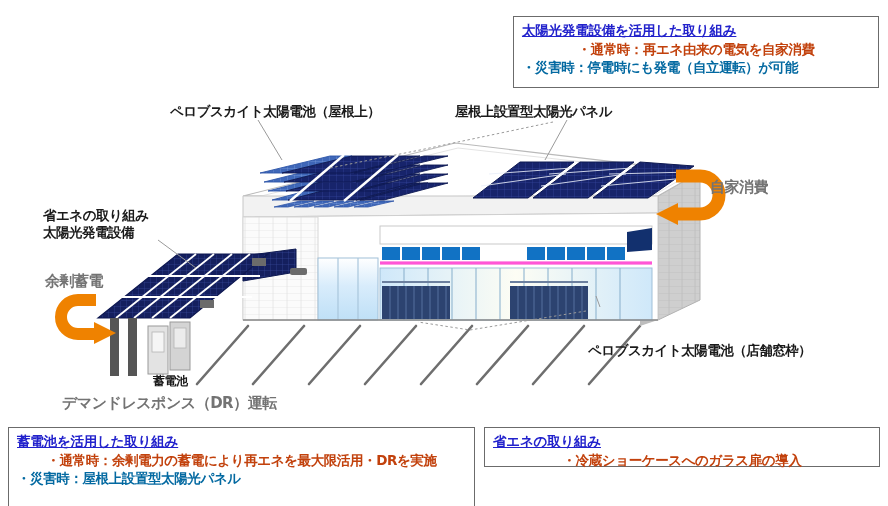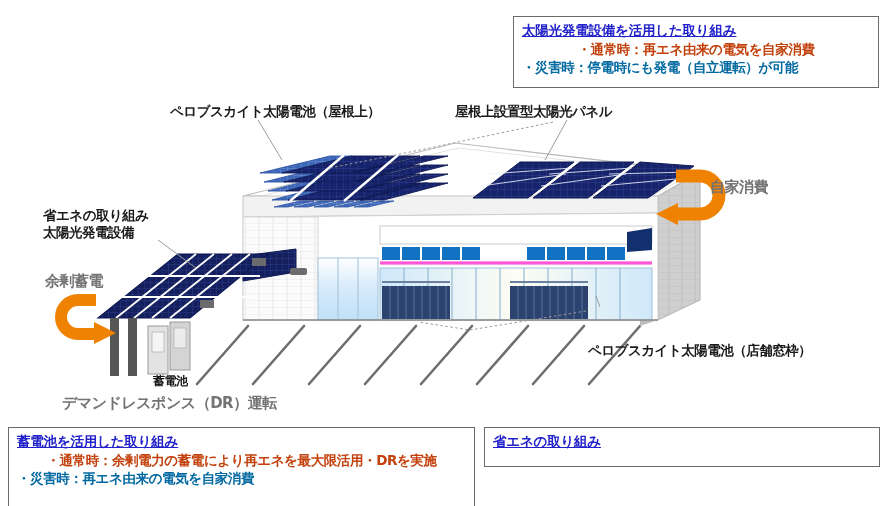--- a/index.html
+++ b/index.html
@@ -335,20 +335,21 @@
 
   <div class="callout" id="callout-solar">
     <span class="ctitle">太陽光発電設備を活用した取り組み</span>
     <span class="cline normal">・通常時：再エネ由来の電気を自家消費</span>
     <span class="cline disaster">・災害時：停電時にも発電（自立運転）が可能</span>
   </div>
 
   <div class="callout" id="callout-battery">
     <span class="ctitle">蓄電池を活用した取り組み</span>
     <span class="cline normal">・通常時：余剰電力の蓄電により再エネを最大限活用・DRを実施</span>
-    <span class="cline disaster">・災害時：再エネ由来の電気を自家消費</span>
+    <span class="cline disaster">・災害時：屋根上設置型太陽光パネル</span>
   </div>
 
   <div class="callout" id="callout-saving">
     <span class="ctitle">省エネの取り組み</span>
+    <span class="cline normal">・冷蔵ショーケースへのガラス扉の導入</span>
   </div>
 
 </div>
 
 </body></html>

